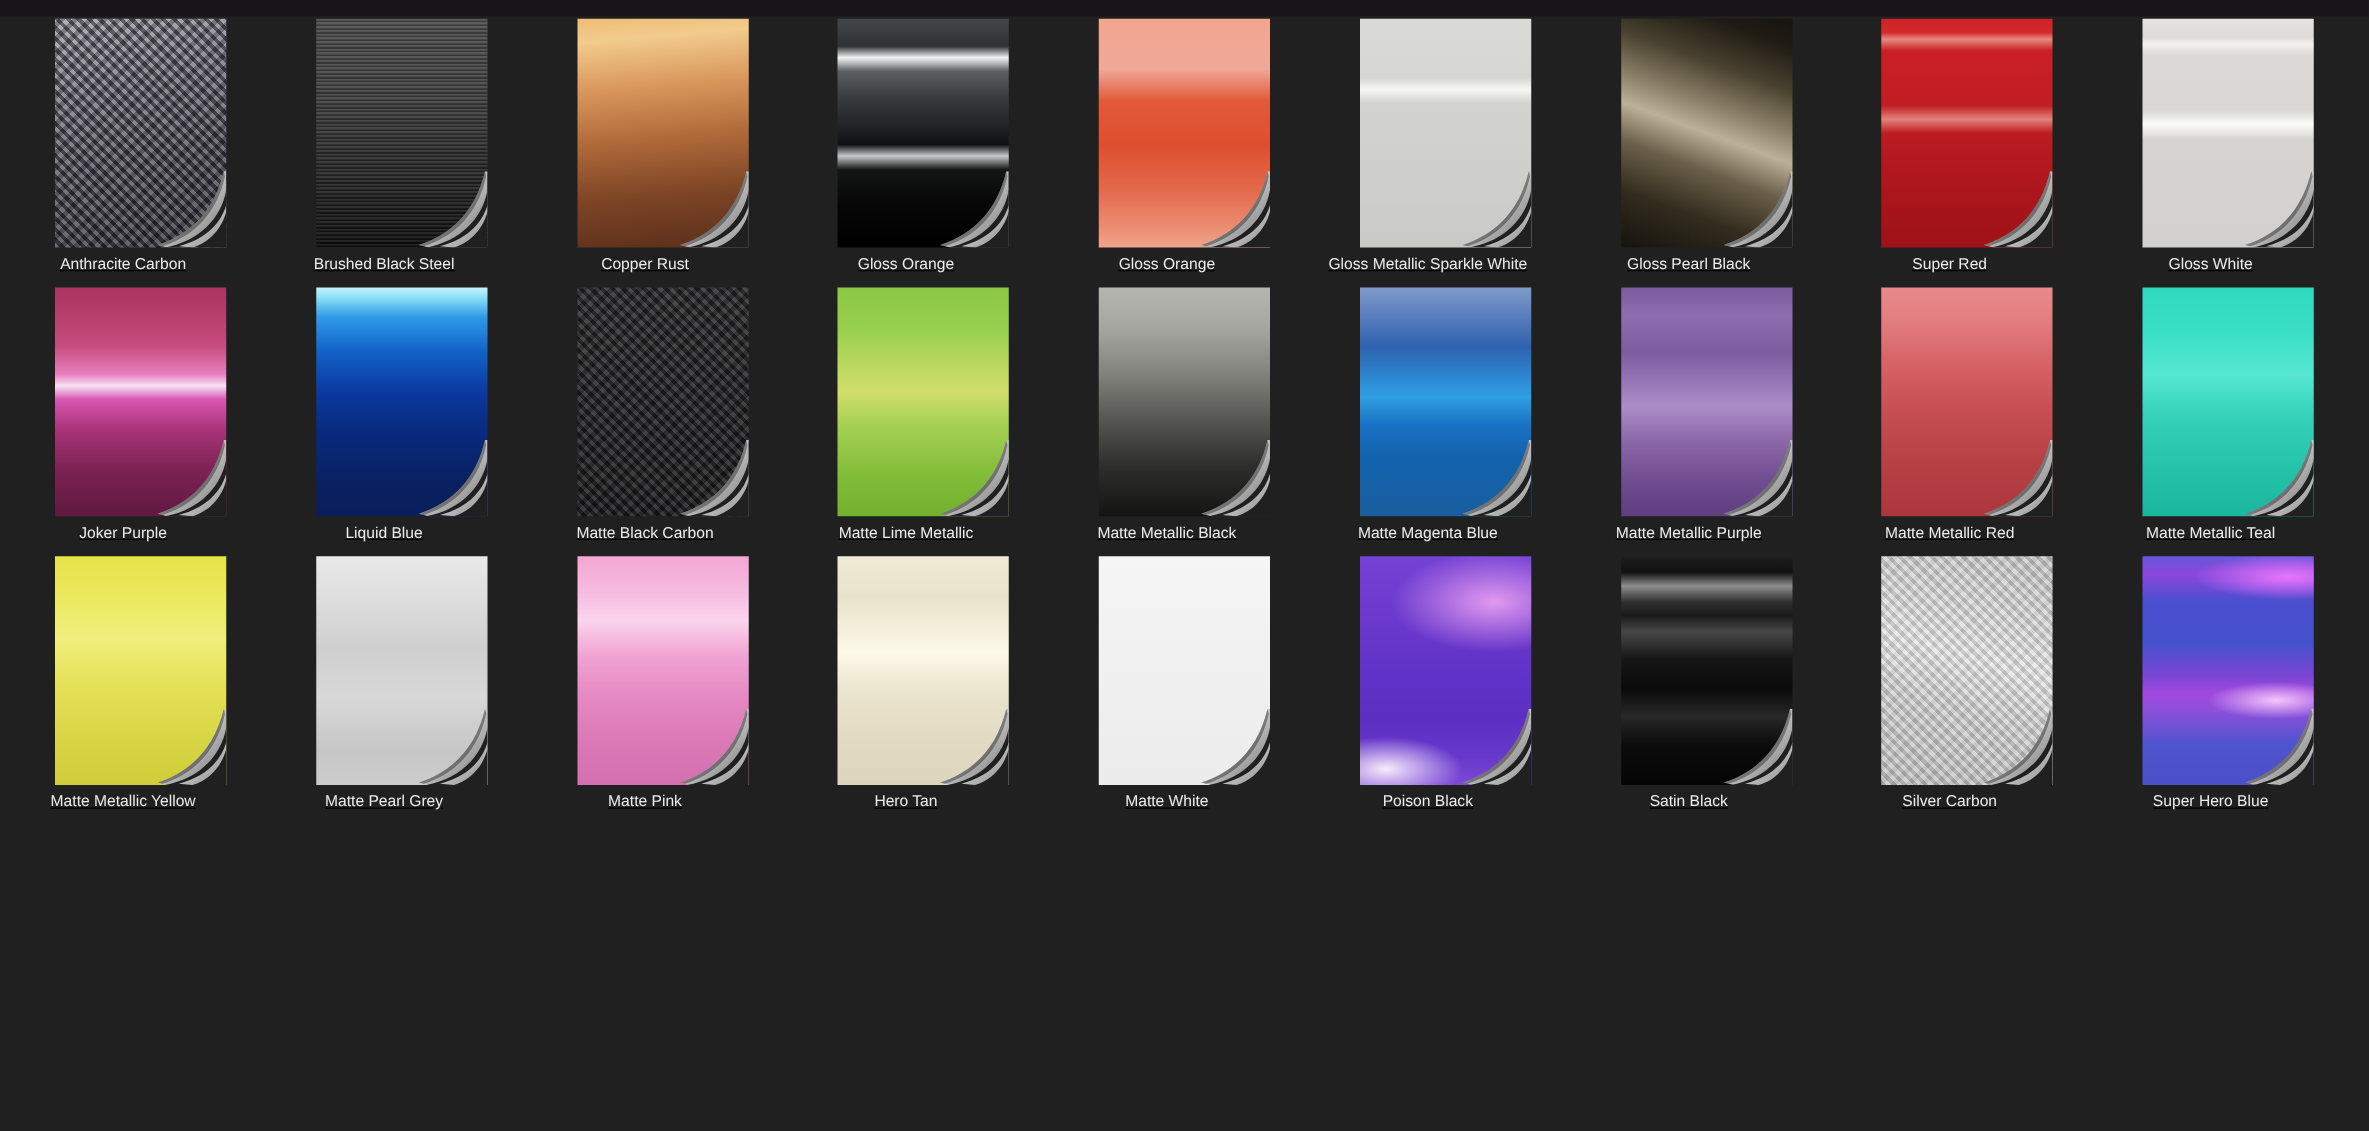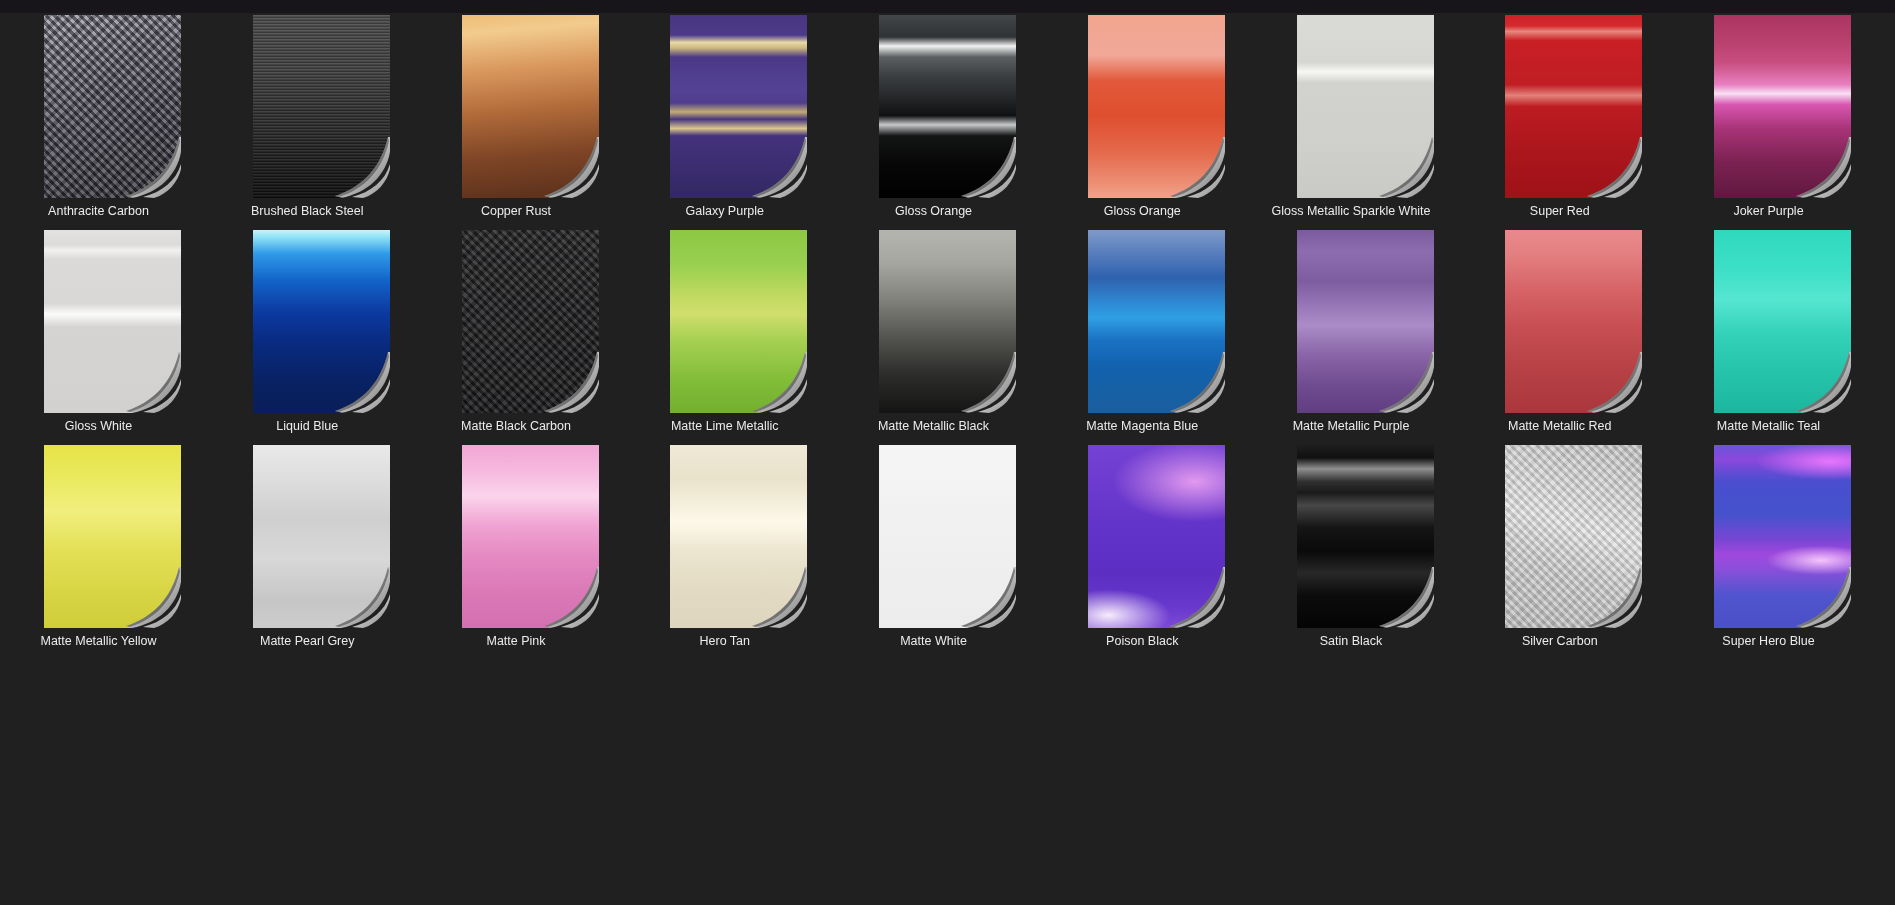--- a/index.html
+++ b/index.html
@@ -20,20 +20,21 @@
     top: 15px; left: 0; right: 0;
     display: grid;
     grid-template-columns: repeat(9, 137px);
     justify-content: space-between;
     row-gap: 11px;
     padding: 0 44px;
   }
   .card {
     width: 109px;
     cursor: pointer;
+    text-decoration: underline;
   }
   .thumb {
     width: 137px;
     height: 183px;
     position: relative;
     background: #444;
   }
   .curl {
     position: absolute;
     right: 0; bottom: 0;
@@ -116,35 +117,20 @@
           <path d="M57 15 C53 38 35 56 8 61 L57 61 Z" fill="#202021"></path>
 
           <path d="M57 27 C52 44 38 55 19 60 L30 61 C44 57 54 45 57 32 Z" fill="url(#pc-sliver)"></path>
 
           <path d="M55 0 C48 30 30 50 2 59 L6 60 C32 52 50 32 56 4 Z" fill="rgba(0,0,0,0.35)"></path>
         </svg>
       </div>
       <figcaption class="label">Copper Rust</figcaption>
     </figure>
 
-    <figure class="card">
-      <div class="thumb" style="background: linear-gradient(rgb(71, 53, 128) 0%, rgb(77, 59, 138) 11%, rgb(233, 217, 168) 15%, rgb(205, 185, 126) 18%, rgb(75, 57, 135) 23%, rgb(84, 66, 149) 42%, rgb(78, 60, 140) 48%, rgb(195, 173, 116) 53%, rgb(71, 53, 128) 57%, rgb(217, 199, 142) 62%, rgb(67, 50, 124) 66%, rgb(61, 46, 115) 80%, rgb(51, 40, 98) 100%);">
-        <svg class="curl" viewBox="0 0 57 61" preserveAspectRatio="none">
-
-          <path d="M55 0 C48 30 30 50 2 59 L10 61 L57 61 L57 0 Z" fill="url(#pc-flap)"></path>
-
-          <path d="M57 15 C53 38 35 56 8 61 L57 61 Z" fill="#202021"></path>
-
-          <path d="M57 27 C52 44 38 55 19 60 L30 61 C44 57 54 45 57 32 Z" fill="url(#pc-sliver)"></path>
-
-          <path d="M55 0 C48 30 30 50 2 59 L6 60 C32 52 50 32 56 4 Z" fill="rgba(0,0,0,0.35)"></path>
-        </svg>
-      </div>
-      <figcaption class="label">Galaxy Purple</figcaption>
-    </figure>
 
     <figure class="card">
       <div class="thumb" style="background: linear-gradient(rgb(67, 71, 74) 0%, rgb(47, 50, 52) 12%, rgb(242, 242, 242) 17%, rgb(91, 95, 98) 23%, rgb(58, 61, 64) 34%, rgb(35, 37, 39) 46%, rgb(16, 17, 18) 55%, rgb(199, 201, 202) 60%, rgb(20, 21, 21) 66%, rgb(6, 6, 7) 82%, rgb(0, 0, 0) 100%);">
         <svg class="curl" viewBox="0 0 57 61" preserveAspectRatio="none">
 
           <path d="M55 0 C48 30 30 50 2 59 L10 61 L57 61 L57 0 Z" fill="url(#pc-flap)"></path>
 
           <path d="M57 15 C53 38 35 56 8 61 L57 61 Z" fill="#202021"></path>
 
           <path d="M57 27 C52 44 38 55 19 60 L30 61 C44 57 54 45 57 32 Z" fill="url(#pc-sliver)"></path>
@@ -181,70 +167,85 @@
           <path d="M57 15 C53 38 35 56 8 61 L57 61 Z" fill="#202021"></path>
 
           <path d="M57 27 C52 44 38 55 19 60 L30 61 C44 57 54 45 57 32 Z" fill="url(#pc-sliver)"></path>
 
           <path d="M55 0 C48 30 30 50 2 59 L6 60 C32 52 50 32 56 4 Z" fill="rgba(0,0,0,0.35)"></path>
         </svg>
       </div>
       <figcaption class="label">Gloss Metallic Sparkle White</figcaption>
     </figure>
 
+    <figure class="card">
+      <div class="thumb" style="background: linear-gradient(200deg, rgb(22, 19, 15) 0%, rgb(32, 27, 20) 10%, rgb(72, 65, 47) 25%, rgb(141, 128, 104) 40%, rgb(189, 176, 152) 50%, rgb(107, 96, 74) 63%, rgb(51, 44, 30) 80%, rgb(22, 19, 15) 100%);">
+        <svg class="curl" viewBox="0 0 57 61" preserveAspectRatio="none">
+
+          <path d="M55 0 C48 30 30 50 2 59 L10 61 L57 61 L57 0 Z" fill="url(#pc-flap)"></path>
+
+          <path d="M57 15 C53 38 35 56 8 61 L57 61 Z" fill="#202021"></path>
+
+          <path d="M57 27 C52 44 38 55 19 60 L30 61 C44 57 54 45 57 32 Z" fill="url(#pc-sliver)"></path>
+
+          <path d="M55 0 C48 30 30 50 2 59 L6 60 C32 52 50 32 56 4 Z" fill="rgba(0,0,0,0.35)"></path>
+        </svg>
+      </div>
+      <figcaption class="label">Gloss Pearl Black</figcaption>
+    </figure>
 
     <figure class="card">
       <div class="thumb" style="background: linear-gradient(rgb(205, 33, 39) 0%, rgb(212, 42, 45) 6%, rgb(232, 136, 127) 9%, rgb(201, 31, 37) 14%, rgb(192, 30, 36) 38%, rgb(227, 130, 122) 44%, rgb(188, 28, 34) 50%, rgb(171, 22, 28) 75%, rgb(158, 18, 24) 100%);">
         <svg class="curl" viewBox="0 0 57 61" preserveAspectRatio="none">
 
           <path d="M55 0 C48 30 30 50 2 59 L10 61 L57 61 L57 0 Z" fill="url(#pc-flap)"></path>
 
           <path d="M57 15 C53 38 35 56 8 61 L57 61 Z" fill="#202021"></path>
 
           <path d="M57 27 C52 44 38 55 19 60 L30 61 C44 57 54 45 57 32 Z" fill="url(#pc-sliver)"></path>
 
           <path d="M55 0 C48 30 30 50 2 59 L6 60 C32 52 50 32 56 4 Z" fill="rgba(0,0,0,0.35)"></path>
         </svg>
       </div>
       <figcaption class="label">Super Red</figcaption>
     </figure>
 
     <figure class="card">
+      <div class="thumb" style="background: linear-gradient(rgb(227, 226, 224) 0%, rgb(220, 219, 217) 8%, rgb(242, 241, 239) 11%, rgb(219, 218, 216) 16%, rgb(216, 215, 213) 40%, rgb(251, 251, 250) 46%, rgb(213, 212, 210) 53%, rgb(210, 209, 207) 100%);">
+        <svg class="curl" viewBox="0 0 57 61" preserveAspectRatio="none">
+
+          <path d="M55 0 C48 30 30 50 2 59 L10 61 L57 61 L57 0 Z" fill="url(#pc-flap)"></path>
+
+          <path d="M57 15 C53 38 35 56 8 61 L57 61 Z" fill="#202021"></path>
+
+          <path d="M57 27 C52 44 38 55 19 60 L30 61 C44 57 54 45 57 32 Z" fill="url(#pc-sliver)"></path>
+
+          <path d="M55 0 C48 30 30 50 2 59 L6 60 C32 52 50 32 56 4 Z" fill="rgba(0,0,0,0.35)"></path>
+        </svg>
+      </div>
+      <figcaption class="label">Gloss White</figcaption>
+    </figure>
+
+    <figure class="card">
       <div class="thumb" style="background: linear-gradient(rgb(170, 53, 96) 0%, rgb(184, 64, 108) 14%, rgb(200, 78, 128) 26%, rgb(232, 127, 192) 38%, rgb(248, 224, 244) 43%, rgb(216, 86, 176) 49%, rgb(168, 52, 120) 62%, rgb(124, 34, 82) 80%, rgb(96, 24, 64) 100%);">
         <svg class="curl" viewBox="0 0 57 61" preserveAspectRatio="none">
 
           <path d="M55 0 C48 30 30 50 2 59 L10 61 L57 61 L57 0 Z" fill="url(#pc-flap)"></path>
 
           <path d="M57 15 C53 38 35 56 8 61 L57 61 Z" fill="#202021"></path>
 
           <path d="M57 27 C52 44 38 55 19 60 L30 61 C44 57 54 45 57 32 Z" fill="url(#pc-sliver)"></path>
 
           <path d="M55 0 C48 30 30 50 2 59 L6 60 C32 52 50 32 56 4 Z" fill="rgba(0,0,0,0.35)"></path>
         </svg>
       </div>
       <figcaption class="label">Joker Purple</figcaption>
     </figure>
 
     <figure class="card">
-      <div class="thumb" style="background: linear-gradient(rgb(227, 226, 224) 0%, rgb(220, 219, 217) 8%, rgb(242, 241, 239) 11%, rgb(219, 218, 216) 16%, rgb(216, 215, 213) 40%, rgb(251, 251, 250) 46%, rgb(213, 212, 210) 53%, rgb(210, 209, 207) 100%);">
-        <svg class="curl" viewBox="0 0 57 61" preserveAspectRatio="none">
-
-          <path d="M55 0 C48 30 30 50 2 59 L10 61 L57 61 L57 0 Z" fill="url(#pc-flap)"></path>
-
-          <path d="M57 15 C53 38 35 56 8 61 L57 61 Z" fill="#202021"></path>
-
-          <path d="M57 27 C52 44 38 55 19 60 L30 61 C44 57 54 45 57 32 Z" fill="url(#pc-sliver)"></path>
-
-          <path d="M55 0 C48 30 30 50 2 59 L6 60 C32 52 50 32 56 4 Z" fill="rgba(0,0,0,0.35)"></path>
-        </svg>
-      </div>
-      <figcaption class="label">Gloss White</figcaption>
-    </figure>
-
-    <figure class="card">
       <div class="thumb" style="background: linear-gradient(rgb(200, 242, 250) 0%, rgb(143, 226, 246) 4%, rgb(47, 154, 232) 13%, rgb(18, 98, 200) 28%, rgb(12, 58, 160) 45%, rgb(9, 42, 128) 62%, rgb(8, 34, 100) 82%, rgb(10, 30, 88) 100%);">
         <svg class="curl" viewBox="0 0 57 61" preserveAspectRatio="none">
 
           <path d="M55 0 C48 30 30 50 2 59 L10 61 L57 61 L57 0 Z" fill="url(#pc-flap)"></path>
 
           <path d="M57 15 C53 38 35 56 8 61 L57 61 Z" fill="#202021"></path>
 
           <path d="M57 27 C52 44 38 55 19 60 L30 61 C44 57 54 45 57 32 Z" fill="url(#pc-sliver)"></path>
 
           <path d="M55 0 C48 30 30 50 2 59 L6 60 C32 52 50 32 56 4 Z" fill="rgba(0,0,0,0.35)"></path>

